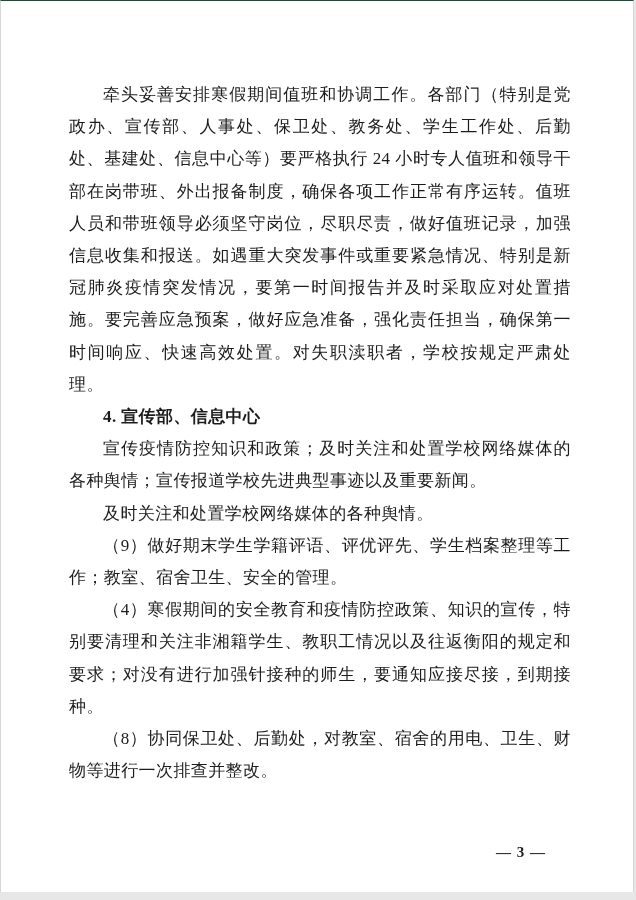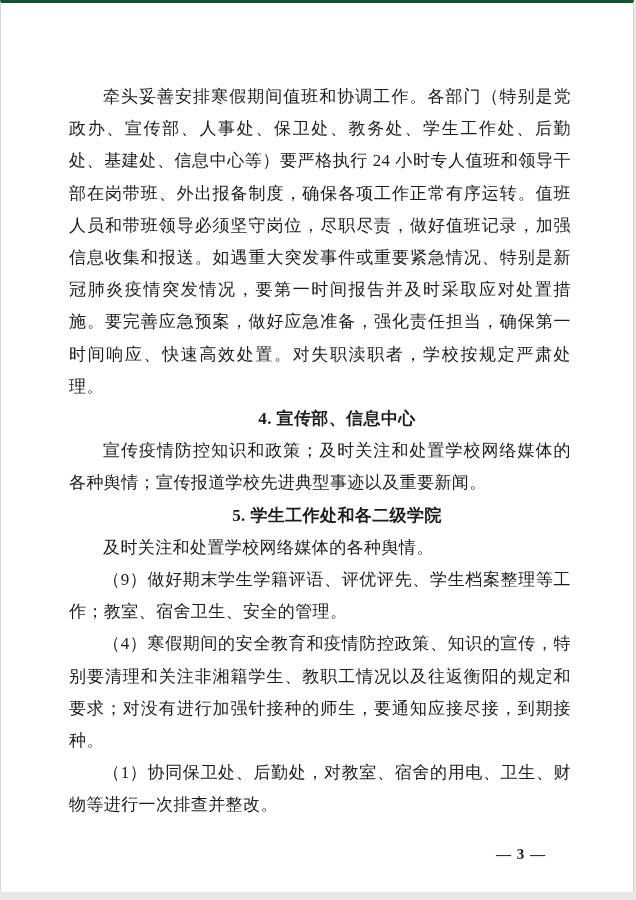--- a/index.html
+++ b/index.html
@@ -14,21 +14,21 @@
     overflow: hidden;
   }
   .page {
     position: absolute;
     left: 0;
     top: 0;
     width: 634px;
     height: 892px;
     box-sizing: border-box;
     background: #ffffff;
-    border-top: 3px solid #14532d;
+    border-top: 1px solid #14532d;
     border-left: 1px solid #d6d6d6;
     border-right: 1px solid #d6d6d6;
   }
   .content {
     position: absolute;
     left: 68px;
     top: 78px;
     width: 502px;
     font-family: "Liberation Serif", "DejaVu Serif", serif;
     font-size: 17px;
@@ -36,41 +36,40 @@
     line-height: 32.2px;
     color: #1c1c1c;
     text-align: justify;
   }
   .content p {
     margin: 0;
     text-indent: 2em;
   }
   .content p.heading {
     font-weight: bold;
-    text-align: center;
+    text-align: left;
   }
   .page-number {
     position: absolute;
     top: 843px;
     right: 87px;
     font-family: "Liberation Serif", "DejaVu Serif", serif;
     font-size: 15px;
     font-weight: bold;
     color: #1c1c1c;
     letter-spacing: 1px;
   }
 </style>
 </head>
 <body>
 
 <div class="page">
   <div class="content">
     <p class="body">牵头妥善安排寒假期间值班和协调工作。各部门（特别是党政办、宣传部、人事处、保卫处、教务处、学生工作处、后勤处、基建处、信息中心等）要严格执行 24 小时专人值班和领导干部在岗带班、外出报备制度，确保各项工作正常有序运转。值班人员和带班领导必须坚守岗位，尽职尽责，做好值班记录，加强信息收集和报送。如遇重大突发事件或重要紧急情况、特别是新冠肺炎疫情突发情况，要第一时间报告并及时采取应对处置措施。要完善应急预案，做好应急准备，强化责任担当，确保第一时间响应、快速高效处置。对失职渎职者，学校按规定严肃处理。</p>
     <p class="heading">4. 宣传部、信息中心</p>
     <p class="body">宣传疫情防控知识和政策；及时关注和处置学校网络媒体的各种舆情；宣传报道学校先进典型事迹以及重要新闻。</p>
-    <p class="heading">5. 学生工作处和各二级学院</p>
     <p class="body">及时关注和处置学校网络媒体的各种舆情。</p>
     <p class="body">（9）做好期末学生学籍评语、评优评先、学生档案整理等工作；教室、宿舍卫生、安全的管理。</p>
     <p class="body">（4）寒假期间的安全教育和疫情防控政策、知识的宣传，特别要清理和关注非湘籍学生、教职工情况以及往返衡阳的规定和要求；对没有进行加强针接种的师生，要通知应接尽接，到期接种。</p>
-    <p class="body">（1）协同保卫处、后勤处，对教室、宿舍的用电、卫生、财物等进行一次排查并整改。</p>
+    <p class="body">（8）协同保卫处、后勤处，对教室、宿舍的用电、卫生、财物等进行一次排查并整改。</p>
   </div>
   <div class="page-number">— 3 —</div>
 </div>
 
 </body></html>

